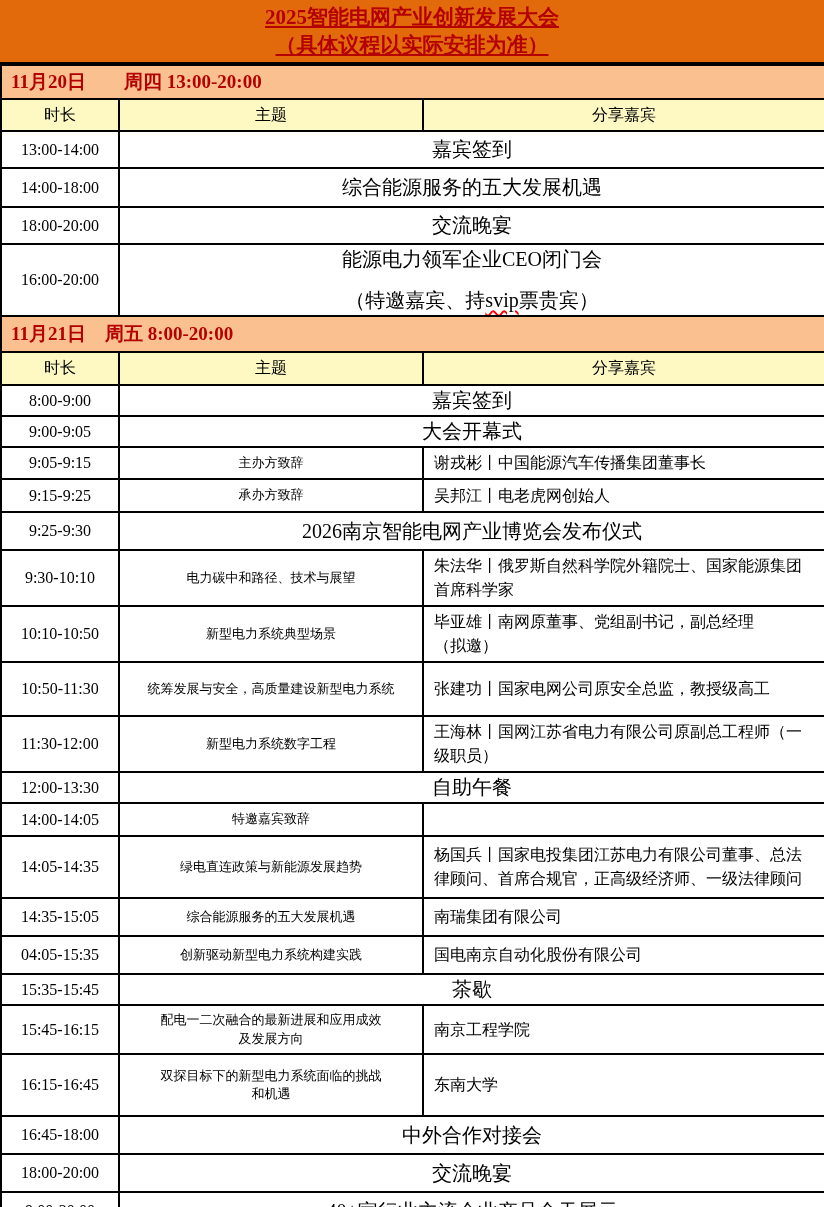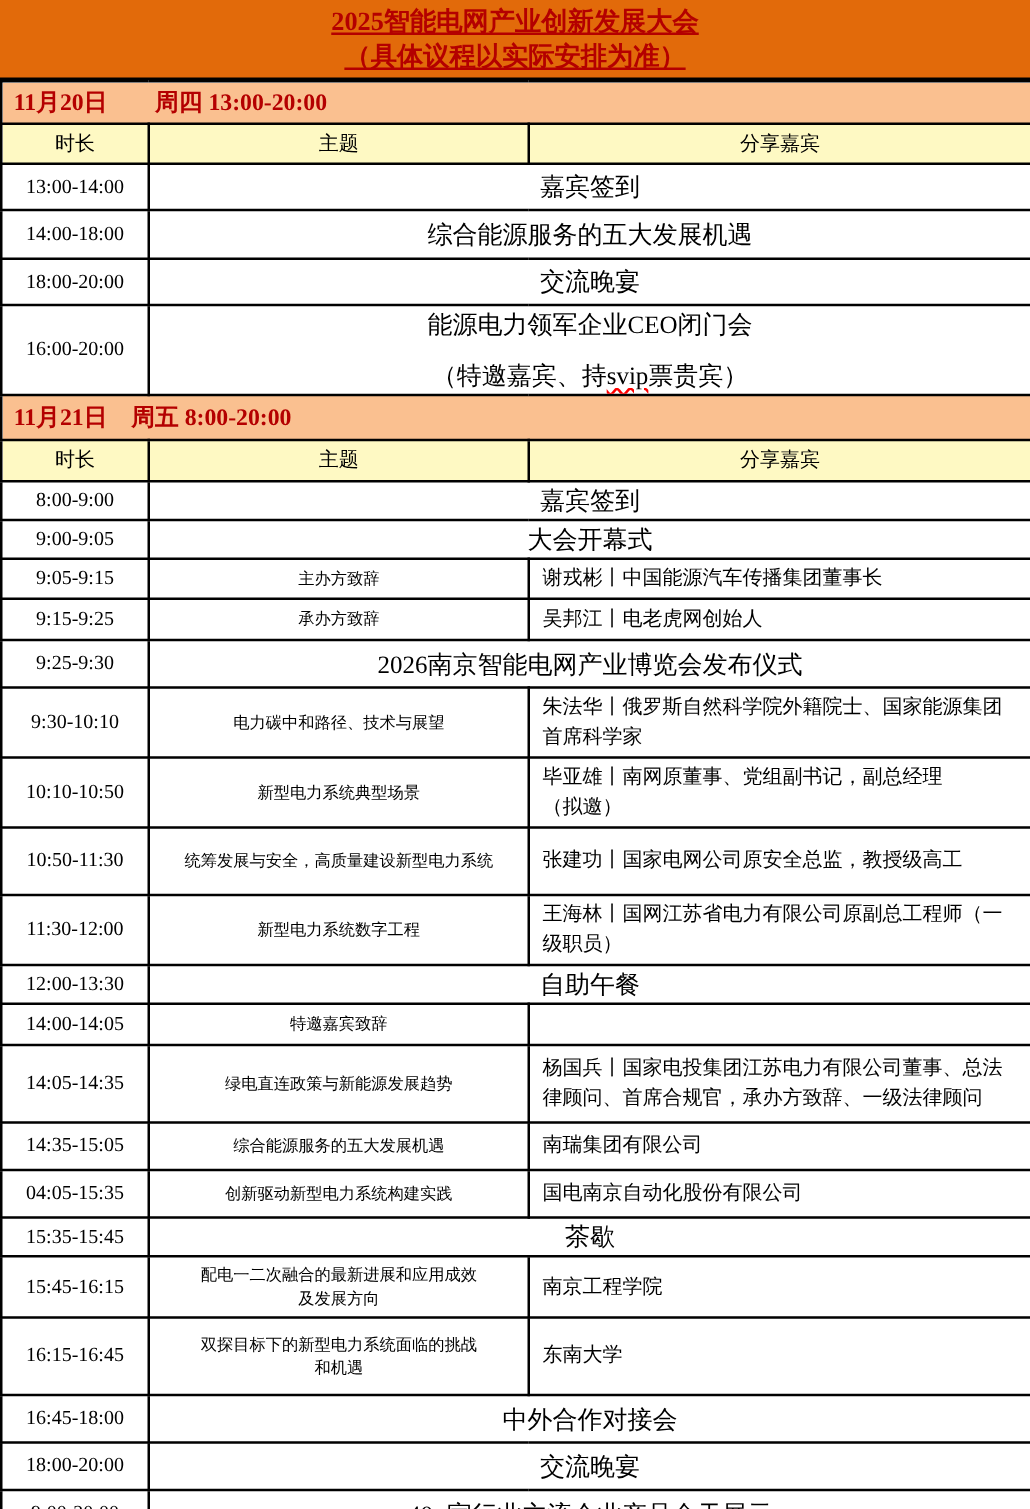--- a/index.html
+++ b/index.html
@@ -128,21 +128,21 @@
       <td class="merged" colspan="2">自助午餐</td>
     </tr>
     <tr style="height:33px">
       <td class="time">14:00-14:05</td>
       <td class="topic">特邀嘉宾致辞</td>
       <td class="speaker"></td>
     </tr>
     <tr style="height:62px">
       <td class="time">14:05-14:35</td>
       <td class="topic">绿电直连政策与新能源发展趋势</td>
-      <td class="speaker">杨国兵丨国家电投集团江苏电力有限公司董事、总法律顾问、首席合规官，承办方致辞、一级法律顾问</td>
+      <td class="speaker">杨国兵丨国家电投集团江苏电力有限公司董事、总法律顾问、首席合规官，正高级经济师、一级法律顾问</td>
     </tr>
     <tr style="height:38px">
       <td class="time">14:35-15:05</td>
       <td class="topic">综合能源服务的五大发展机遇</td>
       <td class="speaker">南瑞集团有限公司</td>
     </tr>
     <tr style="height:38px">
       <td class="time">04:05-15:35</td>
       <td class="topic">创新驱动新型电力系统构建实践</td>
       <td class="speaker">国电南京自动化股份有限公司</td>

